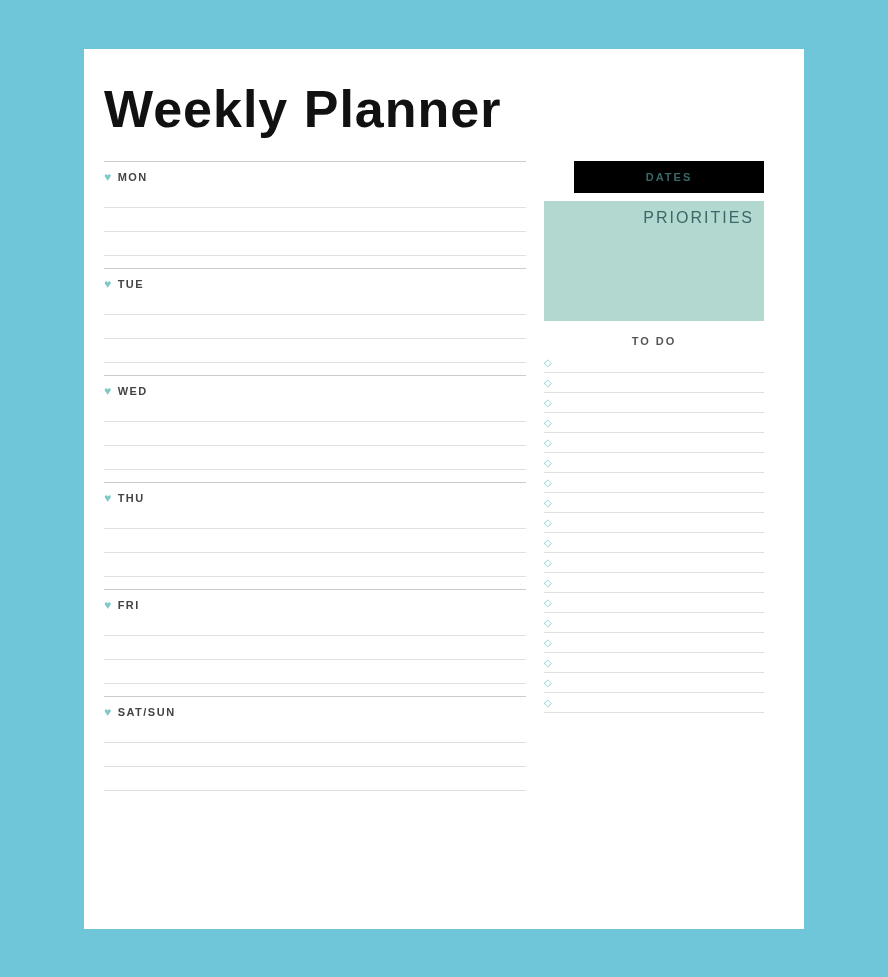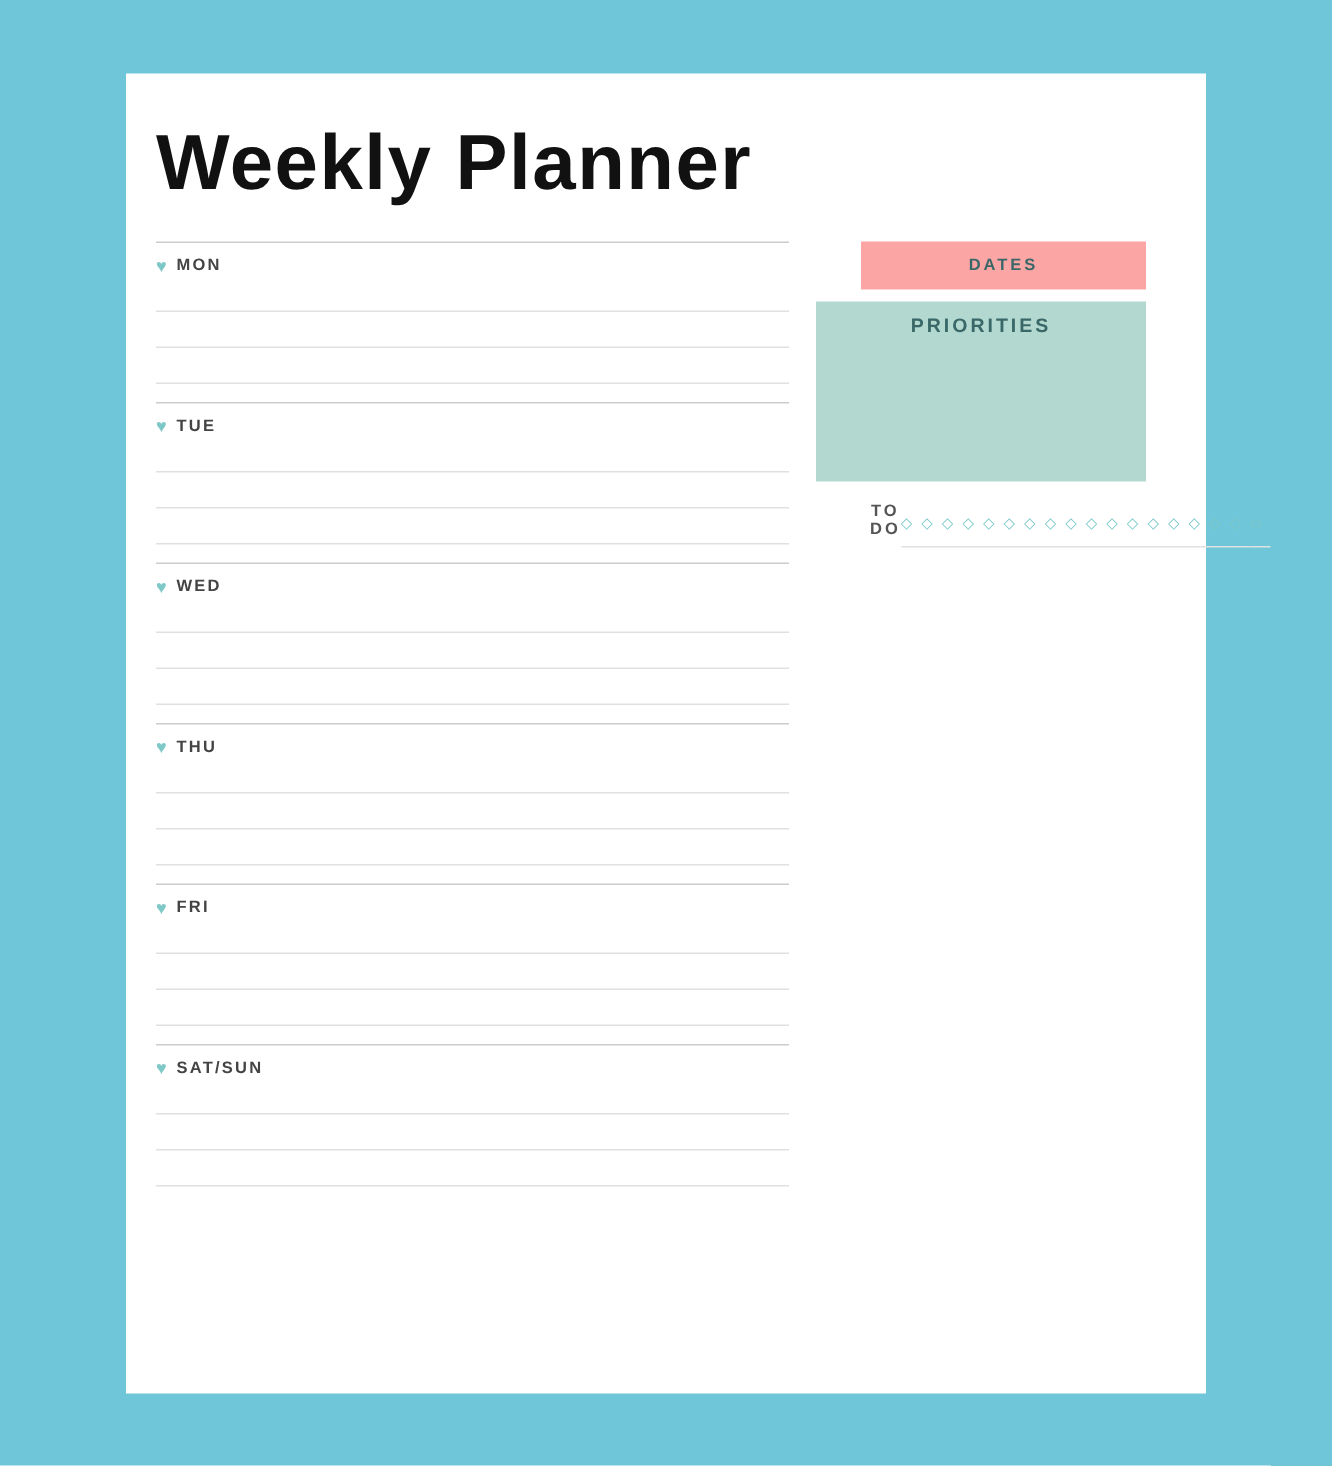--- a/index.html
+++ b/index.html
@@ -65,48 +65,47 @@
       flex-direction: column;
       gap: 6px;
     }
     .day-line {
       border-bottom: 1px solid #e0e0e0;
       height: 18px;
       width: 100%;
     }
     
     .dates-box {
-      background-color: #fca5a5;
+      background-color: #000000;
       text-align: center;
       padding: 10px 0 10px 0;
       margin-bottom: 8px;
       font-size: 11px;
       font-weight: 700;
       letter-spacing: 2px;
       color: #3a6868;
       margin-left: 30px;
     }
     .priorities-box {
       background-color: #b2d8d0;
       padding: 8px 10px 40px 10px;
       margin-bottom: 14px;
       min-height: 120px;
     }
     .priorities-label {
-      font-size: 13px;
-      font-weight: 700;
+      font-size: 16px;
+      font-weight: 400;
       letter-spacing: 2px;
       color: #3a6868;
-      text-align: center;
+      text-align: right;
       margin-bottom: 8px;
     }
     .todo-section {
       display: flex;
-      flex-direction: row;
-      margin-left: 36px;
+      flex-direction: column;
     }
     .todo-label {
       font-size: 11px;
       font-weight: 700;
       letter-spacing: 2px;
       color: #555;
       text-align: center;
       margin-bottom: 6px;
     }
     .todo-item {

